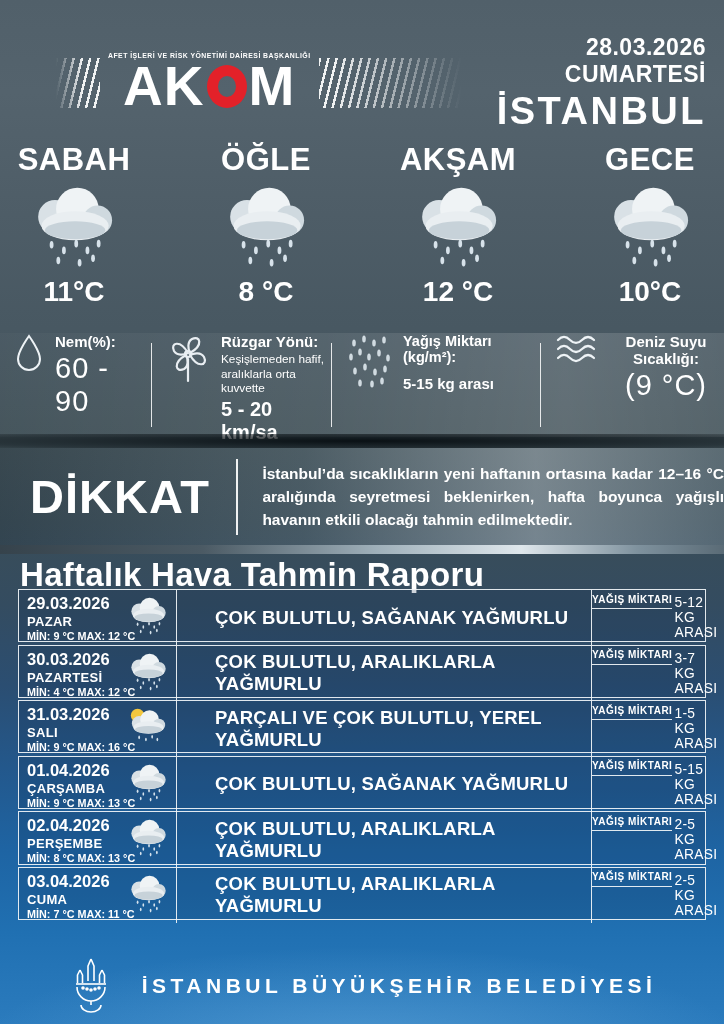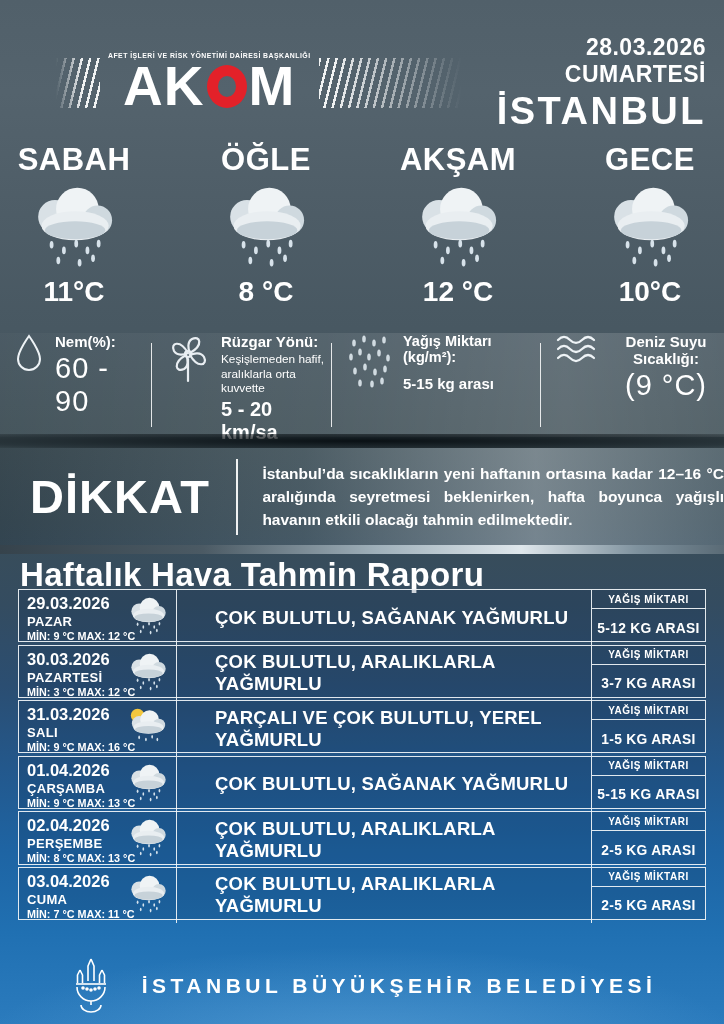--- a/index.html
+++ b/index.html
@@ -72,24 +72,24 @@
     background:rgba(13,46,78,0.20);}
   .c-left{position:relative;border-right:1.2px solid rgba(242,246,249,0.92);padding:4px 6px 3px 8px;
     display:flex;flex-direction:column;justify-content:center;gap:1px;}
   .r-date{font-size:16.5px;font-weight:800;}
   .r-day{font-size:13px;font-weight:800;letter-spacing:0.3px;}
   .r-minmax{font-size:10.8px;font-weight:800;white-space:nowrap;}
   .row-icon{position:absolute;right:2px;top:4px;width:52px;height:45px;}
   .row-icon svg{width:100%;height:100%;}
   .c-mid{display:flex;align-items:center;padding-left:38px;border-right:1.2px solid rgba(242,246,249,0.92);}
   .r-desc{font-size:18.5px;font-weight:800;letter-spacing:0.2px;}
-  .c-right{display:flex;flex-direction:column;gap:2px;padding:0;}
+  .c-right{display:flex;flex-direction:row;gap:2px;padding:0;}
   .amt-hdr{height:18px;flex:0 0 auto;display:flex;align-items:center;justify-content:center;
     border-bottom:1.2px solid rgba(242,246,249,0.92);font-size:10px;font-weight:800;letter-spacing:0.5px;}
-  .amt-val{flex:1;display:flex;align-items:center;justify-content:center;font-size:13.8px;font-weight:700;letter-spacing:0.3px;text-align:center;}
+  .amt-val{flex:1;display:flex;align-items:center;justify-content:center;font-size:13.8px;font-weight:400;letter-spacing:0.3px;}
 
   
   .footer{top:948px;height:76px;display:flex;align-items:center;justify-content:center;gap:28px;}
   .ibb-logo{width:46px;height:58px;}
   .f-text{font-size:21px;font-weight:800;letter-spacing:4.5px;}
 </style>
 </head>
 <body>
 
 <div class="poster">
@@ -330,21 +330,21 @@
       <div class="c-right">
         <div class="amt-hdr">YAĞIŞ MİKTARI</div>
         <div class="amt-val">5-12 KG ARASI</div>
       </div>
     </div>
 
     <div class="row">
       <div class="c-left">
         <div class="r-date">30.03.2026</div>
         <div class="r-day">PAZARTESİ</div>
-        <div class="r-minmax">MİN: 3 °C MAX: 12 °C</div>
+        <div class="r-minmax">MİN: 4 °C MAX: 12 °C</div>
         <span class="row-icon">
   <svg viewBox="0 0 100 80">
     <circle cx="33" cy="30" r="15" fill="#d9e1e6"></circle>
     <circle cx="53" cy="23" r="19" fill="#eff3f5"></circle>
     <circle cx="71" cy="33" r="13" fill="#cfd9df"></circle>
     <ellipse cx="51" cy="38" rx="30" ry="13" fill="#e9eef1"></ellipse>
     <ellipse cx="51" cy="42" rx="27" ry="8" fill="#c7d2d9"></ellipse>
     <g fill="#dfeaf2" opacity="0.95">
       <ellipse cx="30" cy="55" rx="1.7" ry="3.4"></ellipse>
       <ellipse cx="41" cy="60" rx="1.7" ry="3.4"></ellipse>

